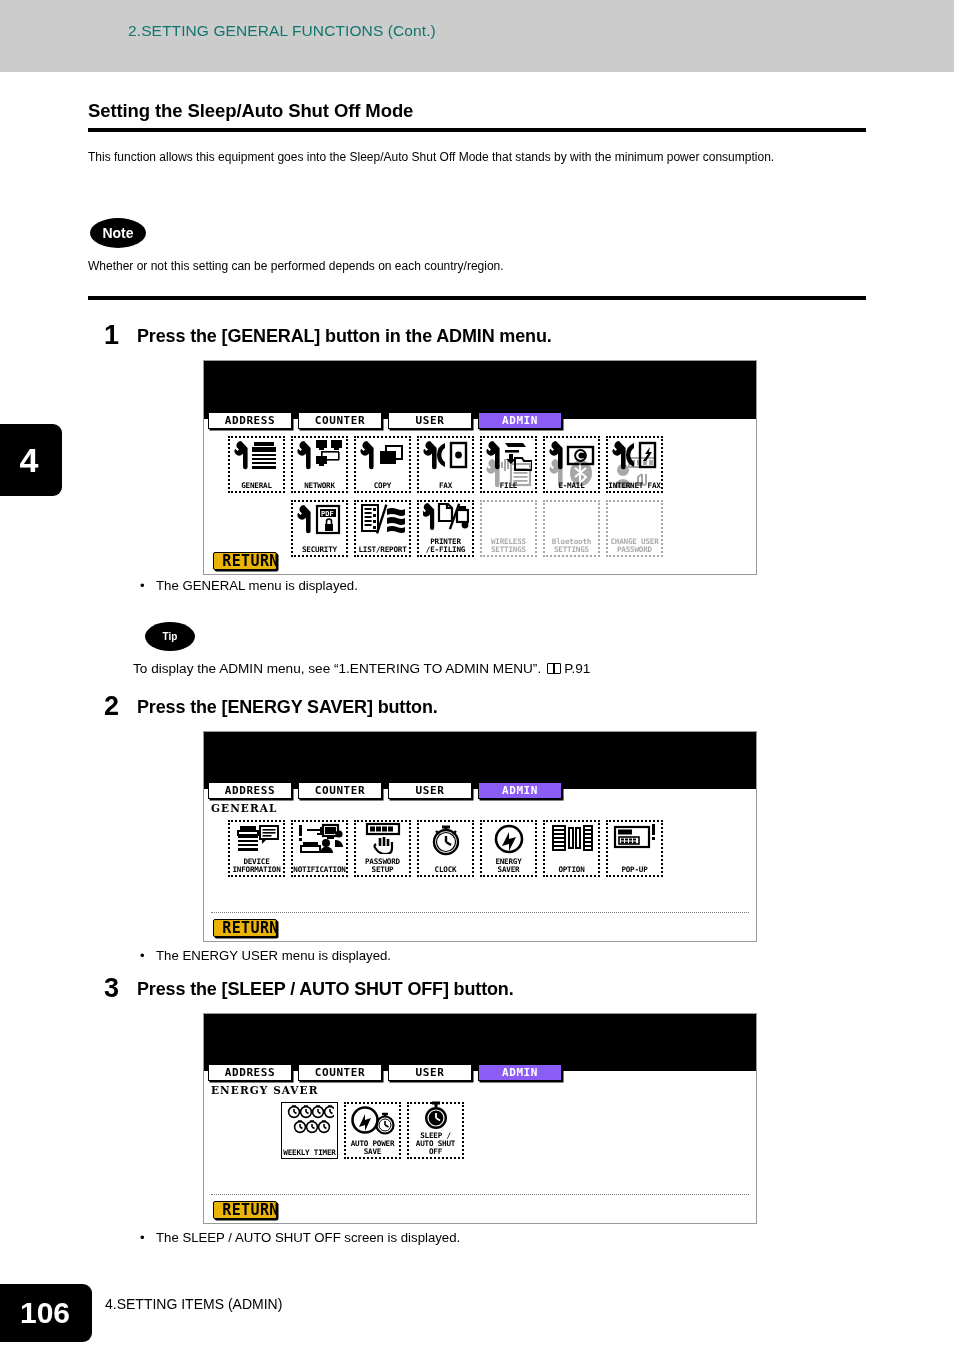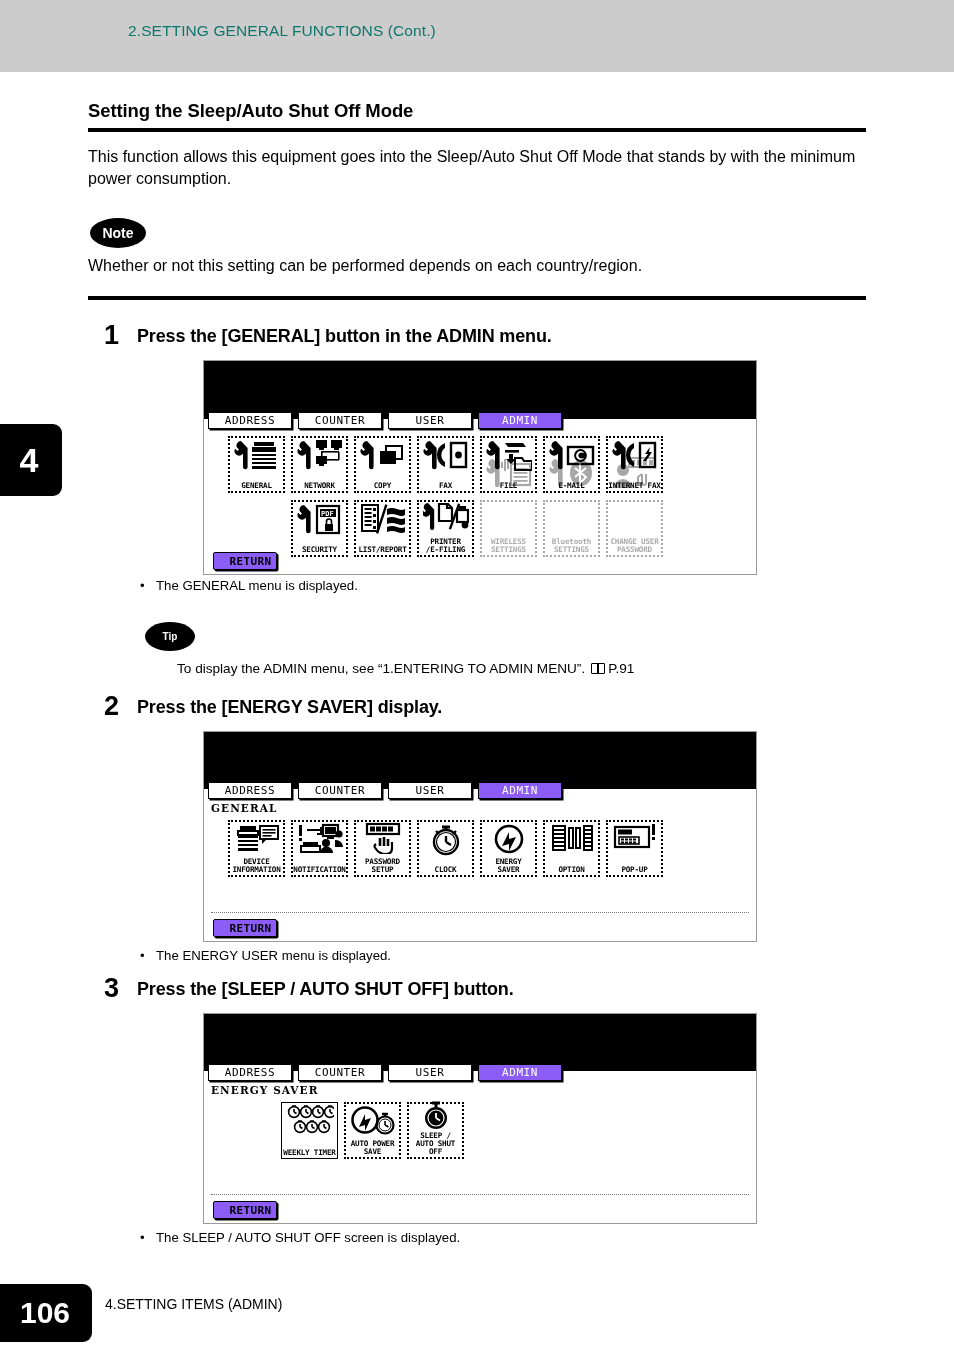--- a/index.html
+++ b/index.html
@@ -31,21 +31,21 @@
 
   .sec-title{
     position:absolute;left:88px;top:100px;
     font-size:18.5px;font-weight:700;letter-spacing:-0.1px;
   }
   .rule-thick{
     position:absolute;left:88px;width:778px;height:4px;background:#000;
   }
   .para{
     position:absolute;left:88px;width:782px;
-    font-size:16px;line-height:22px;
+    font-size:12px;line-height:22px;
   }
   
   .pill{
     position:absolute;background:#000;color:#fff;border-radius:50%/50%;
     display:flex;align-items:center;justify-content:center;
     font-weight:700;
   }
   .pill.note{left:90px;top:218px;width:56px;height:30px;font-size:14px;}
   .pill.tip{left:145px;top:622px;width:50px;height:29px;font-size:10px;}
 
@@ -80,21 +80,21 @@
     box-sizing:border-box;
     font-family:"DejaVu Sans Mono", monospace;
   }
   .lcd .blackbar{
     position:absolute;left:0;top:0;right:0;background:#000;
   }
   .tabrow{position:absolute;left:4px;top:0;display:flex;gap:6px;z-index:3;}
   .tab{
     width:84px;height:17px;border:1.6px solid #000;background:#fff;
     display:flex;align-items:center;justify-content:center;
-    font-size:11px;font-weight:400;letter-spacing:0.6px;
+    font-size:11px;font-weight:700;letter-spacing:0.6px;
     box-sizing:border-box;font-family:"DejaVu Sans Mono", monospace;
     box-shadow:1.5px 1.5px 0 #000;
   }
   .tab.sel{background:#8b5cf6;color:#fff;border-color:#000;}
   .crumb{
     position:absolute;font-size:10.5px;font-weight:700;letter-spacing:1.1px;
     font-family:"DejaVu Serif", serif;
   }
   .btn-grid{position:absolute;display:flex;}
   .scr-btn{
@@ -108,22 +108,22 @@
     font-size:7.6px;font-weight:700;line-height:8px;text-align:center;
     letter-spacing:-0.2px;font-family:"DejaVu Sans Mono", monospace;
     white-space:pre-line;width:100%;
   }
   .scr-btn .ico{
     flex:1;display:flex;align-items:flex-start;justify-content:center;width:100%;
   }
   .scr-btn.disabled{opacity:0.34;gap:48px;}
   .ret-btn{
     position:absolute;width:64px;height:18px;border:1.8px solid #000;
-    background:#8b5cf6;display:flex;align-items:center;justify-content:center;
-    font-size:11px;font-weight:700;letter-spacing:0.4px;
+    background:#eab308;display:flex;align-items:center;justify-content:center;
+    font-size:15px;font-weight:700;letter-spacing:0.4px;
     box-sizing:border-box;border-radius:2px;
     font-family:"DejaVu Sans Mono", monospace;
     box-shadow:1.5px 1.5px 0 #000;
     padding-left:11px;
   }
   .dotrule{
     position:absolute;height:0;border-top:1.5px dotted #777;
   }
   svg{display:block;}
 
@@ -377,24 +377,24 @@
 PASSWORD</div>
     </div>
   </div>
 
   <div class="ret-btn" style="left:9px;top:191px;">RETURN</div>
 </div>
 
 <div class="bullet-line" style="left:140px;top:578px;"><span class="b">•</span><span>The GENERAL menu is displayed.</span></div>
 
 <div class="pill tip">Tip</div>
-<div class="tip-text" style="left:133px;top:661px;margin-left:44px;"><span>To display the ADMIN menu, see “1.ENTERING TO ADMIN MENU”.</span><span class="bookicon"></span><span>P.91</span></div>
+<div class="tip-text" style="left:133px;top:661px;"><span>To display the ADMIN menu, see “1.ENTERING TO ADMIN MENU”.</span><span class="bookicon"></span><span>P.91</span></div>
 
 <div class="step-num" style="left:104px;top:693px;">2</div>
-<div class="step-text" style="left:137px;top:697px;">Press the [ENERGY SAVER] display.</div>
+<div class="step-text" style="left:137px;top:697px;">Press the [ENERGY SAVER] button.</div>
 
 <div class="lcd" id="lcd-1" style="left:203px;top:731px;width:554px;height:211px;">
   <div class="blackbar" style="height:57px;"></div>
   <div class="tabrow" style="top:50px;">
     <div class="tab">ADDRESS</div>
     <div class="tab">COUNTER</div>
     <div class="tab">USER</div>
     <div class="tab sel">ADMIN</div>
   </div>
   <div class="crumb" style="left:7px;top:70px;">GENERAL</div>

